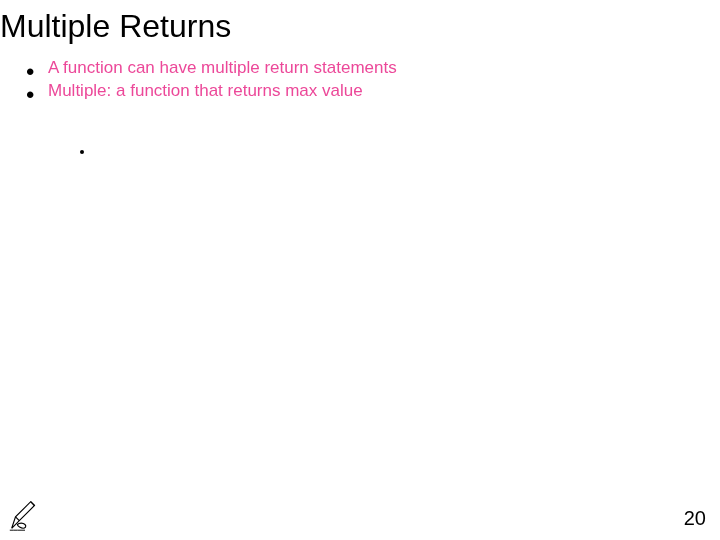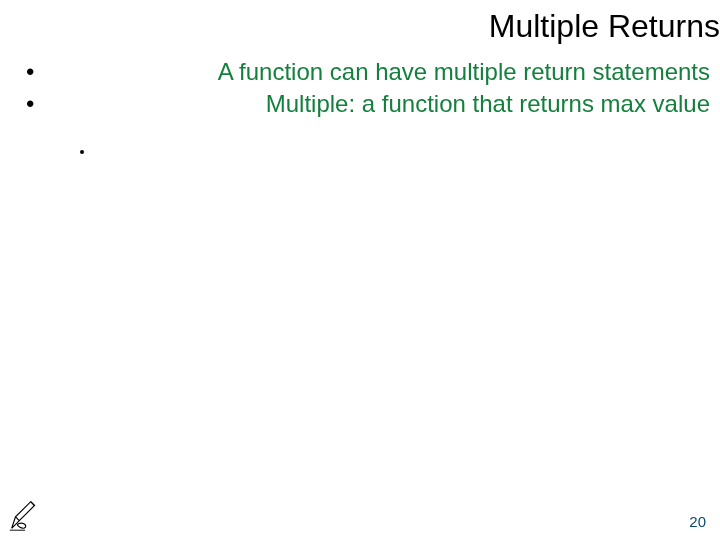--- a/index.html
+++ b/index.html
@@ -9,40 +9,39 @@
     }
     body {
       width: 720px;
       height: 540px;
       background: #ffffff;
       font-family: Arial, Helvetica, sans-serif;
       position: relative;
       overflow: hidden;
     }
     .slide-title {
-      text-align: right;
+      text-align: left;
       font-size: 32px;
       font-weight: normal;
       color: #000;
       padding-top: 8px;
       padding-bottom: 12px;
     }
     .bullet-list {
       list-style: none;
       padding-left: 26px;
       padding-right: 10px;
     }
     .bullet-list > li {
-      font-size: 24px;
-      color: #15803d;
+      font-size: 17px;
+      color: #ec4899;
       line-height: 1.25;
       position: relative;
       padding-left: 22px;
       margin-bottom: 2px;
-      text-align: right;
     }
     .bullet-list > li::before {
       content: "•";
       position: absolute;
       left: 0;
       top: 0;
       font-size: 24px;
       color: #000;
     }
     .sub-dot {
@@ -51,22 +50,22 @@
       top: 150px;
       width: 4px;
       height: 4px;
       background: #000;
       border-radius: 50%;
     }
     .page-number {
       position: absolute;
       bottom: 10px;
       right: 14px;
-      font-size: 15px;
-      color: #0c4a6e;
+      font-size: 20px;
+      color: #000000;
     }
     .hand-icon {
       position: absolute;
       bottom: 6px;
       left: 6px;
       width: 38px;
       height: 38px;
     }
     .hand-icon svg {
       width: 100%;

